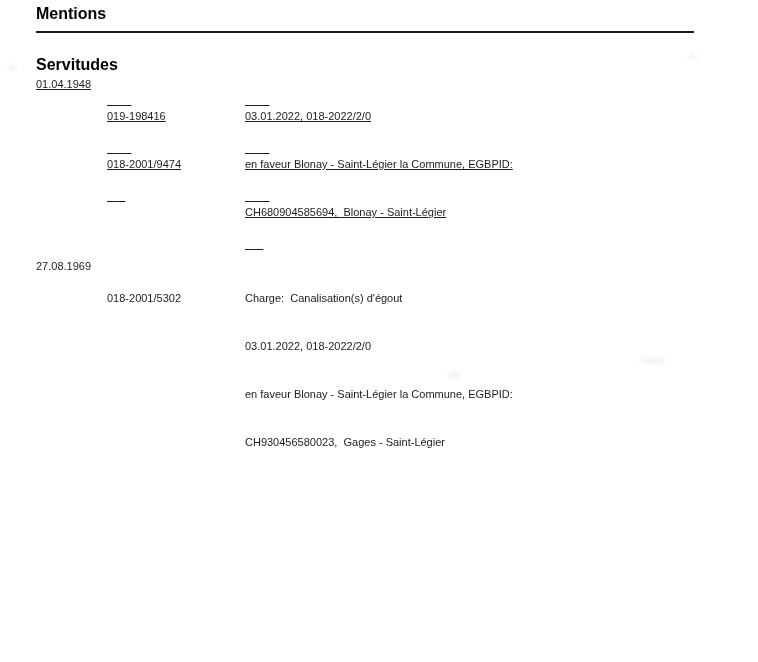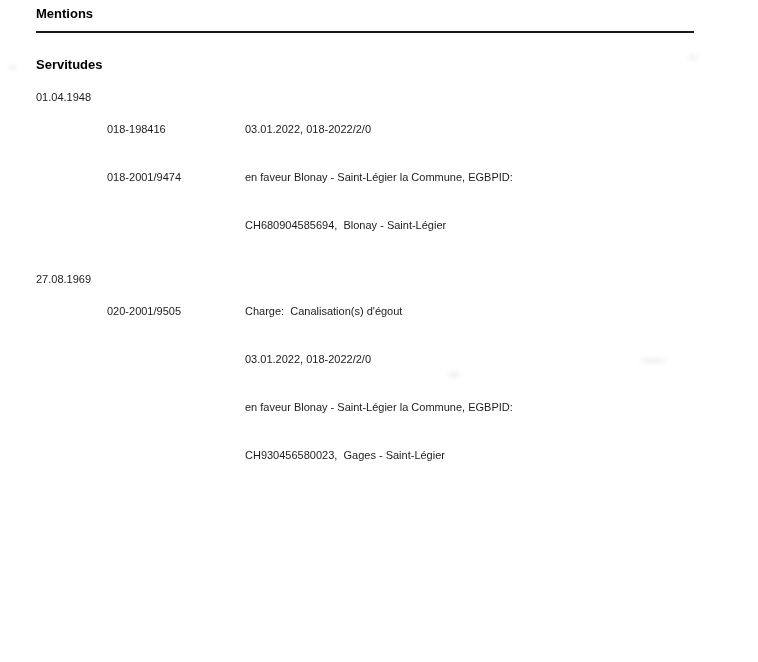--- a/index.html
+++ b/index.html
@@ -9,29 +9,29 @@
     height: 662px;
     background: #ffffff;
     overflow: hidden;
     font-family: "Liberation Sans", "DejaVu Sans", sans-serif;
     font-size: 11px;
     line-height: 16px;
     color: #1c1c1c;
   }
   .content { padding: 0 64px 0 36px; }
   .section-title {
-    font-size: 13px;
+    font-size: 16px;
     font-weight: bold;
     color: #000000;
     line-height: 16px;
   }
   .rule { height: 2px; background: #1a1a1a; }
   .row { display: grid; grid-template-columns: 71px 138px 1fr; }
   .cell div, .cell { white-space: pre-wrap; }
-  .mt4  { margin-top: 16px; }
+  .mt4  { margin-top: 3px; text-decoration: underline; }
   .mt6  { margin-top: 6px; }
   .mt8  { margin-top: 24px; }
   .mt9  { margin-top: 9px; }
   .spacer-big { height: 158px; }
 
   
   .smudge {
     position: absolute;
     background: #9a9a9a;
     opacity: 0.15;
@@ -52,34 +52,34 @@
     <div class="section-title mt6">Mentions</div>
 
 
     <div class="rule mt9"></div>
 
     <div class="section-title mt8">Servitudes</div>
 
     <div class="row mt4">
       <div class="cell">01.04.1948</div>
       <div class="cell">
-        <div>018-198416</div>
+        <div>019-198416</div>
         <div>018-2001/9474</div>
       </div>
       <div class="cell">
         <div>03.01.2022, 018-2022/2/0</div>
         <div>en faveur Blonay - Saint-Légier la Commune, EGBPID:</div>
         <div>CH680904585694,  Blonay - Saint-Légier</div>
       </div>
     </div>
 
     <div class="row mt6">
       <div class="cell">27.08.1969</div>
       <div class="cell">
-        <div>020-2001/9505</div>
+        <div>018-2001/5302</div>
       </div>
       <div class="cell">
         <div>Charge:  Canalisation(s) d'égout</div>
         <div>03.01.2022, 018-2022/2/0</div>
         <div>en faveur Blonay - Saint-Légier la Commune, EGBPID:</div>
         <div>CH930456580023,  Gages - Saint-Légier</div>
       </div>
     </div>
 
     <div class="spacer-big"></div>

